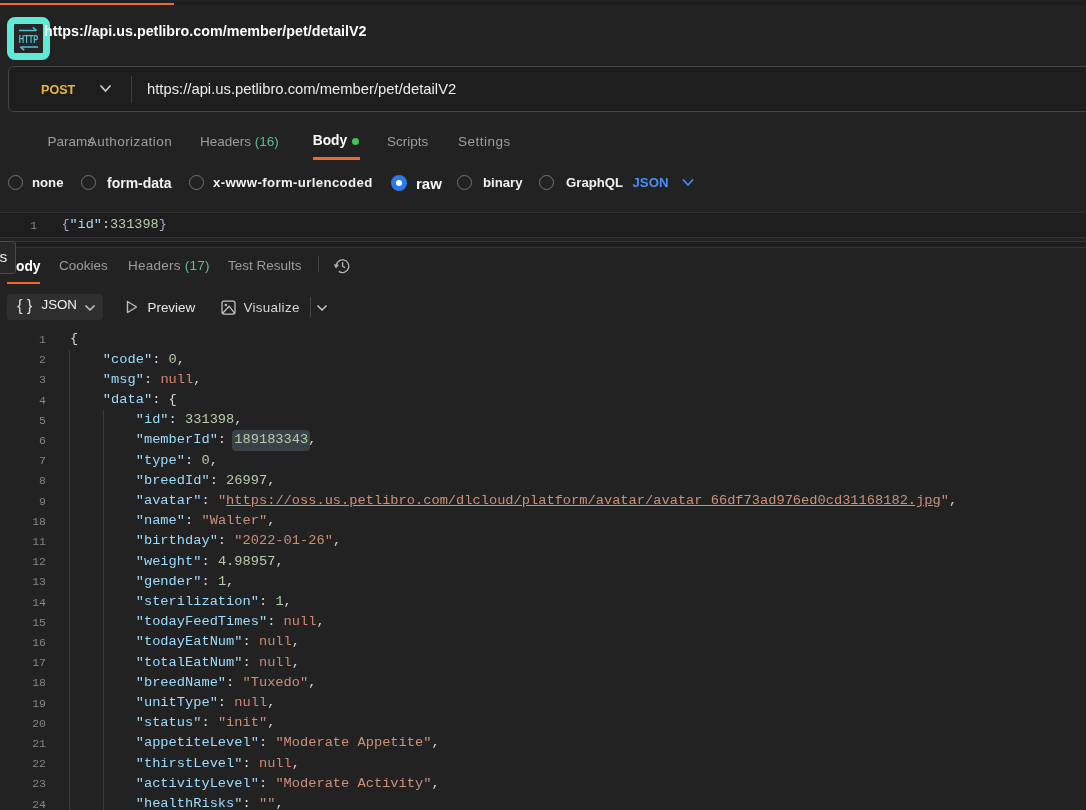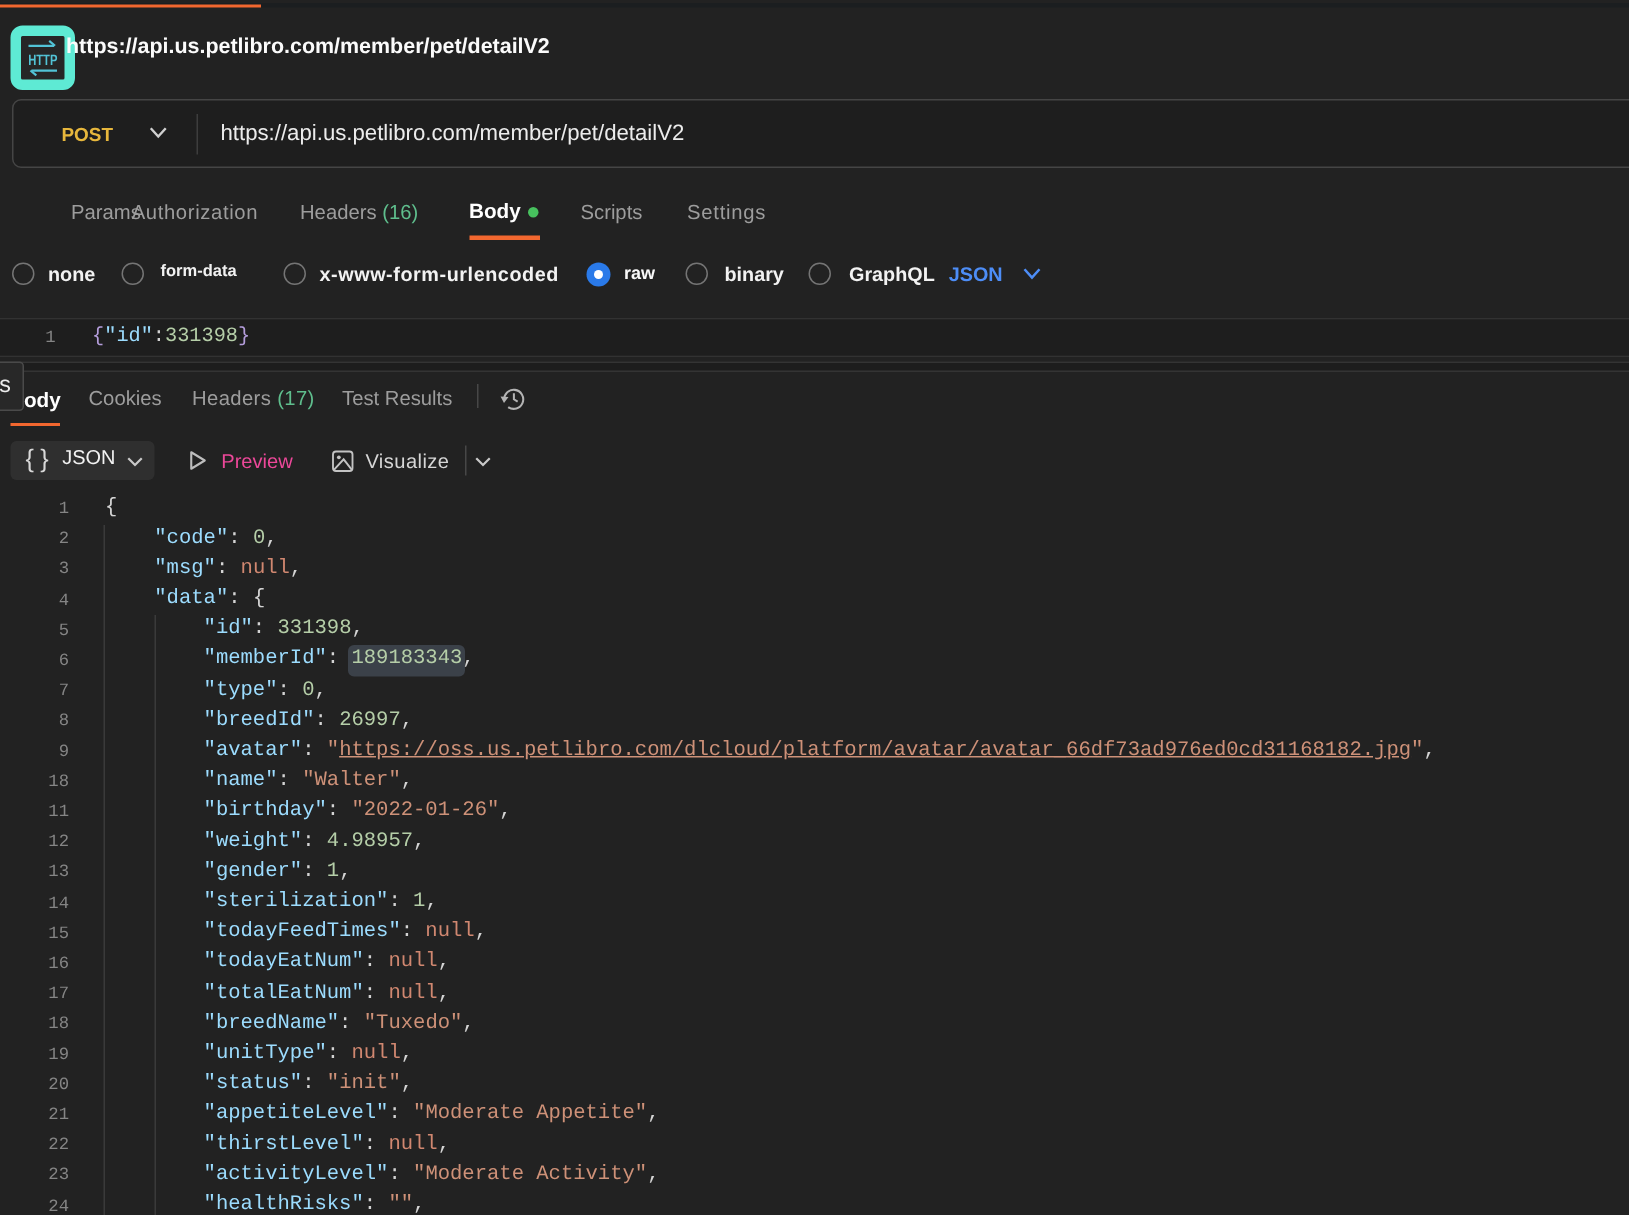--- a/index.html
+++ b/index.html
@@ -50,28 +50,28 @@
   <div class="abs" style="left:312.7px;top:133.4px;font-size:13.8px;font-weight:600;color:#ffffff;">Body</div>
   <div class="abs" style="left:351.9px;top:138.1px;width:7.4px;height:7.4px;border-radius:50%;background:#47c15e;"></div>
   <div class="abs tab" style="left:387px;top:133.5px;">Scripts</div>
   <div class="abs tab" style="left:458px;top:133.5px;letter-spacing:.5px;">Settings</div>
   <div class="abs" style="left:312.5px;top:157.2px;width:47px;height:2.4px;background:#f2672f;"></div>
 
   <div class="abs" style="left:8px;top:174.5px;width:15px;height:15px;border:1.5px solid #757575;border-radius:50%;box-sizing:border-box;"></div>
   <div class="abs" style="left:32px;top:175px;font-size:13.2px;font-weight:600;color:#f2f2f2;">none</div>
 
   <div class="abs" style="left:81px;top:174.5px;width:15px;height:15px;border:1.5px solid #757575;border-radius:50%;box-sizing:border-box;"></div>
-  <div class="abs" style="left:107px;top:175px;font-size:11px;font-weight:600;color:#f2f2f2;">form-data</div>
+  <div class="abs" style="left:107px;top:175px;font-size:14px;font-weight:600;color:#f2f2f2;">form-data</div>
 
   <div class="abs" style="left:189px;top:174.5px;width:15px;height:15px;border:1.5px solid #757575;border-radius:50%;box-sizing:border-box;"></div>
   <div class="abs" style="left:213px;top:175px;font-size:13.2px;font-weight:600;color:#f2f2f2;letter-spacing:.38px;">x-www-form-urlencoded</div>
 
   <div class="abs" style="left:391px;top:174.5px;width:16px;height:16px;border-radius:50%;background:#2a7ae9;"></div>
   <div class="abs" style="left:396px;top:179.5px;width:6px;height:6px;border-radius:50%;background:#ffffff;"></div>
-  <div class="abs" style="left:416px;top:175px;font-size:12px;font-weight:600;color:#f9f9f9;">raw</div>
+  <div class="abs" style="left:416px;top:175px;font-size:15px;font-weight:600;color:#f9f9f9;">raw</div>
 
   <div class="abs" style="left:457px;top:174.5px;width:15px;height:15px;border:1.5px solid #757575;border-radius:50%;box-sizing:border-box;"></div>
   <div class="abs" style="left:483px;top:175px;font-size:13.2px;font-weight:600;color:#f2f2f2;">binary</div>
 
   <div class="abs" style="left:539.4px;top:174.5px;width:15px;height:15px;border:1.5px solid #757575;border-radius:50%;box-sizing:border-box;"></div>
   <div class="abs" style="left:566px;top:175px;font-size:13.2px;font-weight:600;color:#f2f2f2;">GraphQL</div>
 
   <div class="abs" style="left:632.5px;top:175px;font-size:13.2px;font-weight:700;color:#4d8df6;">JSON</div>
   <svg class="abs" style="left:681px;top:178px;" width="14" height="9" viewBox="0 0 14 9">
     <path d="M2 1.5 L7 7 L12 1.5" stroke="#4d8df6" stroke-width="1.7" fill="none"></path>
@@ -106,21 +106,21 @@
 
   <div class="abs" style="left:6.6px;top:294px;width:96px;height:25.5px;border-radius:4px;background:#2f2f2f;"></div>
   <div class="abs" style="left:17px;top:295.5px;font-size:16.8px;font-weight:400;color:#d8d8d8;line-height:20px;">{<span style="margin-left:4.2px;">}</span></div>
   <div class="abs" style="left:41.5px;top:296.5px;font-size:13.3px;font-weight:400;color:#f2f2f2;">JSON</div>
   <svg class="abs" style="left:84px;top:303.5px;" width="12" height="8" viewBox="0 0 12 8">
     <path d="M1.5 1.5 L6 6 L10.5 1.5" stroke="#c9c9c9" stroke-width="1.5" fill="none"></path>
   </svg>
   <svg class="abs" style="left:126px;top:300px;" width="12" height="14" viewBox="0 0 12 14">
     <path d="M1.5 1.5 L10.5 7 L1.5 12.5 Z" stroke="#bdbdbd" stroke-width="1.4" fill="none" stroke-linejoin="round"></path>
   </svg>
-  <div class="abs" style="left:147.5px;top:300px;font-size:13.4px;color:#ec4899;">Preview</div>
+  <div class="abs" style="left:147.5px;top:300px;font-size:13.4px;color:#e5e5e5;">Preview</div>
   <svg class="abs" style="left:221px;top:299.5px;" width="15" height="15" viewBox="0 0 15 15">
     <rect x="1" y="1" width="13" height="13" rx="2" stroke="#c3c3c3" stroke-width="1.25" fill="none"></rect>
     <circle cx="4.9" cy="4.9" r="1.25" fill="#c3c3c3"></circle>
     <path d="M1.6 13.2 L8.1 6.2 L13.6 13.2" stroke="#c3c3c3" stroke-width="1.25" fill="none"></path>
   </svg>
   <div class="abs" style="left:243.6px;top:300px;font-size:13.4px;letter-spacing:.3px;color:#d6d6d6;">Visualize</div>
   <div class="abs" style="left:310px;top:297px;width:1px;height:20px;background:#474747;"></div>
   <svg class="abs" style="left:316px;top:303.5px;" width="12" height="8" viewBox="0 0 12 8">
     <path d="M1.5 1.5 L6 6 L10.5 1.5" stroke="#c9c9c9" stroke-width="1.5" fill="none"></path>
   </svg>

